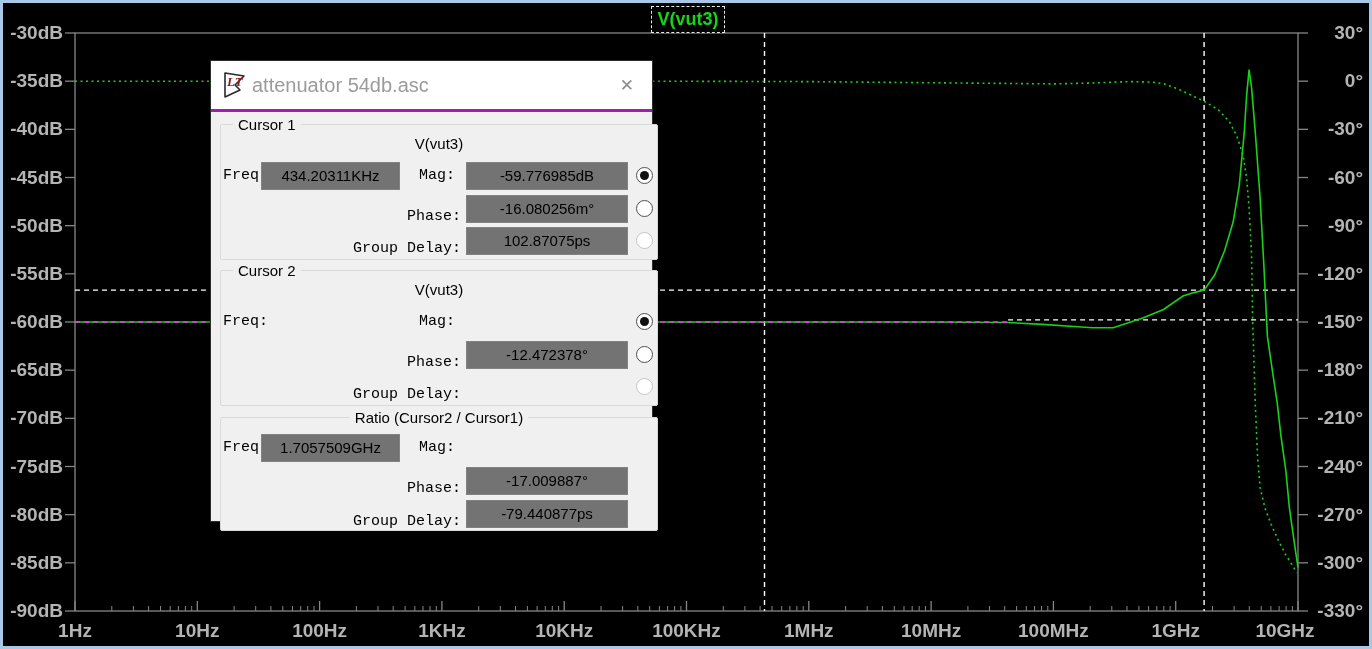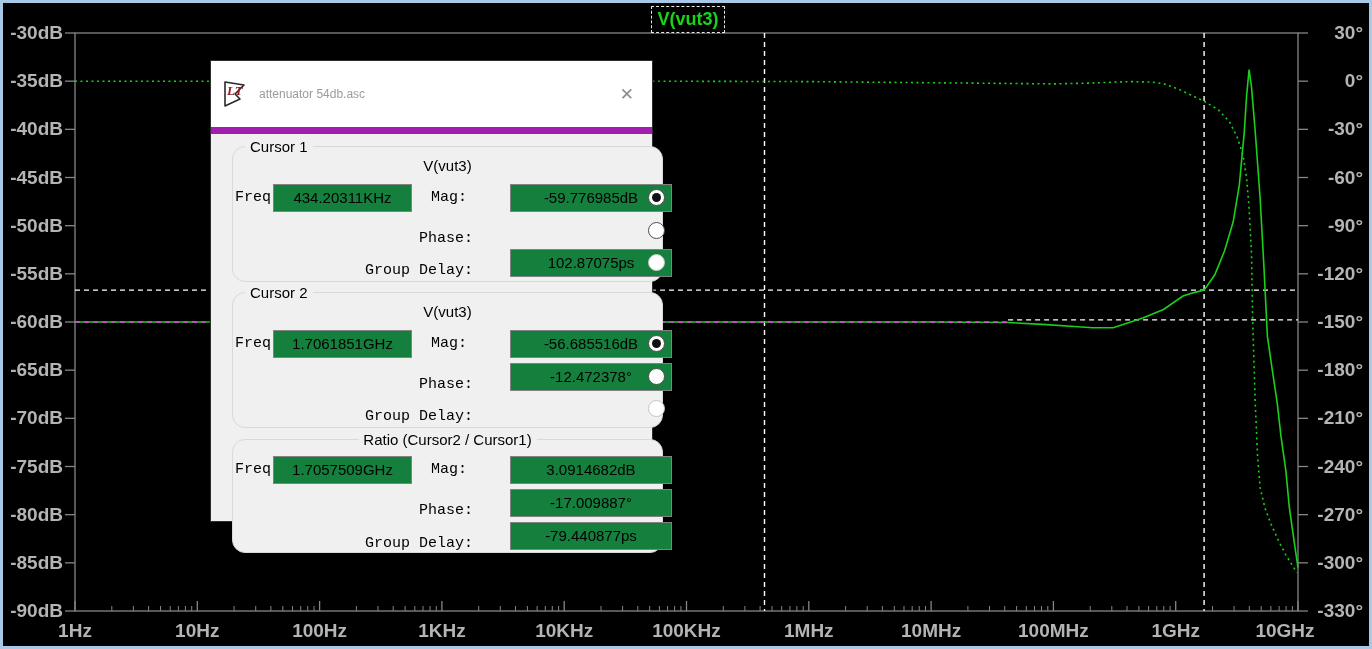--- a/index.html
+++ b/index.html
@@ -22,43 +22,43 @@
     color:#17d517;font-weight:bold;font-size:18px;
     border:1px dashed #e8e8e8;background:#000;z-index:3;
   }
   
   .dialog{
     position:absolute;left:207px;top:57px;width:441px;height:460px;
     background:#f0f0f0;border:1px solid #2e2e2e;
     box-shadow:3px 4px 10px rgba(0,0,0,.55);
     font-size:15px;color:#000;z-index:10;
   }
-  .dlg-titlebar{height:40px;background:#ffffff;display:flex;align-items:center;padding:13px 10px;border-bottom:7px solid #a21caf;}
+  .dlg-titlebar{height:40px;background:#ffffff;display:flex;align-items:center;padding:4px 10px;border-bottom:3px solid #a21caf;}
   .dlg-logo{width:27px;height:28px;flex:0 0 auto;}
-  .dlg-title{color:#9b9b9b;font-size:12px;margin-left:11px;flex:1;white-space:nowrap;overflow:hidden;}
+  .dlg-title{color:#9b9b9b;font-size:20px;margin-left:4px;flex:1;white-space:nowrap;overflow:hidden;}
   .dlg-close{color:#8d8d8d;font-size:17px;padding:2px 8px;cursor:default;}
   .dlg-body{position:relative;height:419px;}
-  .group{position:absolute;left:21px;width:429px;border:1px solid #d9d9d9;border-radius:13px;background:#f0f0f0;}
+  .group{position:absolute;left:9px;width:429px;border:1px solid #d9d9d9;border-radius:2px;background:#f0f0f0;padding-left:7px;}
   .g1{top:12px;height:134px;}
   .g2{top:158px;height:134px;}
   .g3{top:305px;height:112px;}
   .legend{position:absolute;top:-9px;left:12px;background:#f0f0f0;padding:0 5px;line-height:17px;white-space:nowrap;}
   .g3 .legend{left:50%;transform:translateX(-50%);}
   .signal{position:absolute;top:10px;left:0;right:0;text-align:center;}
   .lbl{position:absolute;height:28px;line-height:28px;text-align:right;white-space:nowrap;font-family:Liberation Mono, monospace;}
   .freq-lbl{left:2px;width:36px;}
   .mag-lbl{left:150px;width:84px;}
   .wide-lbl{left:95px;width:145px;margin-top:8px;}
   .val{
     position:absolute;height:26px;line-height:26px;
-    background:#15803d;border:1px solid #828282;text-align:center;
+    background:#737373;border:1px solid #828282;text-align:center;
     white-space:nowrap;overflow:hidden;
   }
   .freq-val{left:40px;width:137px;}
-  .big-val{left:245px;width:160px;margin-left:32px;}
+  .big-val{left:245px;width:160px;}
   .row-a{top:37px;} .row-b{top:70px;} .row-c{top:102px;}
   .r3a{top:16px;} .r3b{top:49px;} .r3c{top:82px;}
   .radio{position:absolute;left:415px;width:15px;height:15px;border-radius:50%;background:#fff;border:1px solid #4e4e4e;}
   .radio.on::after{content:"";position:absolute;inset:3px;border-radius:50%;background:#111;}
   .radio.dis{border-color:#c4c4c4;}
   .rad-a{top:42px;} .rad-b{top:75px;} .rad-c{top:107px;}
 </style>
 </head>
 <body>
 
@@ -244,47 +244,45 @@
 
     <div class="group g1">
       <span class="legend">Cursor 1</span>
       <div class="signal">V(vut3)</div>
       <span class="lbl freq-lbl row-a">Freq:</span>
       <div class="val freq-val row-a">434.20311KHz</div>
       <span class="lbl mag-lbl row-a">Mag:</span>
       <div class="val big-val row-a">-59.776985dB</div>
       <span class="radio rad-a on"></span>
       <span class="lbl wide-lbl row-b">Phase:</span>
+      <div class="val big-val row-b">-16.080256m°</div>
       <span class="radio rad-b"></span>
       <span class="lbl wide-lbl row-c">Group Delay:</span>
       <div class="val big-val row-c">102.87075ps</div>
       <span class="radio rad-c dis"></span>
     </div>
 
     <div class="group g2">
       <span class="legend">Cursor 2</span>
       <div class="signal">V(vut3)</div>
       <span class="lbl freq-lbl row-a">Freq:</span>
-      <div class="val freq-val row-a">1.7061851GHz</div>
       <span class="lbl mag-lbl row-a">Mag:</span>
-      <div class="val big-val row-a">-56.685516dB</div>
       <span class="radio rad-a on"></span>
       <span class="lbl wide-lbl row-b">Phase:</span>
       <div class="val big-val row-b">-12.472378°</div>
       <span class="radio rad-b"></span>
       <span class="lbl wide-lbl row-c">Group Delay:</span>
       <span class="radio rad-c dis"></span>
     </div>
 
     <div class="group g3">
       <span class="legend">Ratio (Cursor2 / Cursor1)</span>
       <span class="lbl freq-lbl r3a">Freq:</span>
       <div class="val freq-val r3a">1.7057509GHz</div>
       <span class="lbl mag-lbl r3a">Mag:</span>
-      <div class="val big-val r3a">3.0914682dB</div>
       <span class="lbl wide-lbl r3b">Phase:</span>
       <div class="val big-val r3b">-17.009887°</div>
       <span class="lbl wide-lbl r3c">Group Delay:</span>
       <div class="val big-val r3c">-79.440877ps</div>
     </div>
 
   </div>
 </div>
 
 </body></html>

